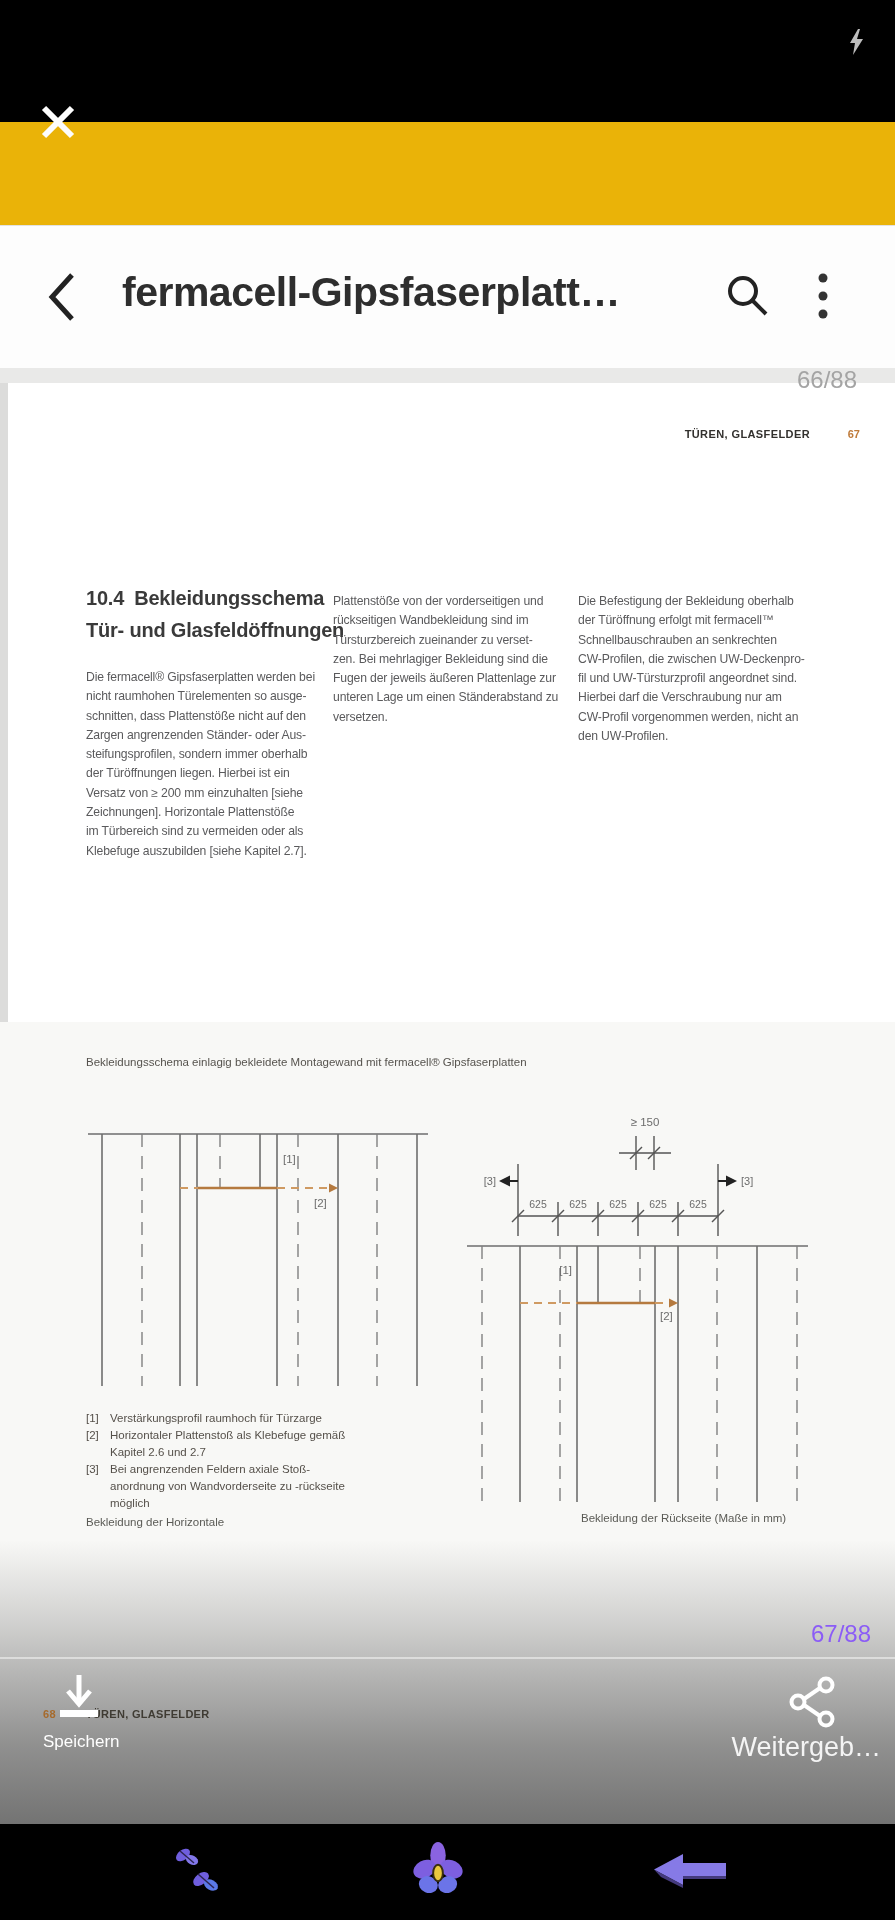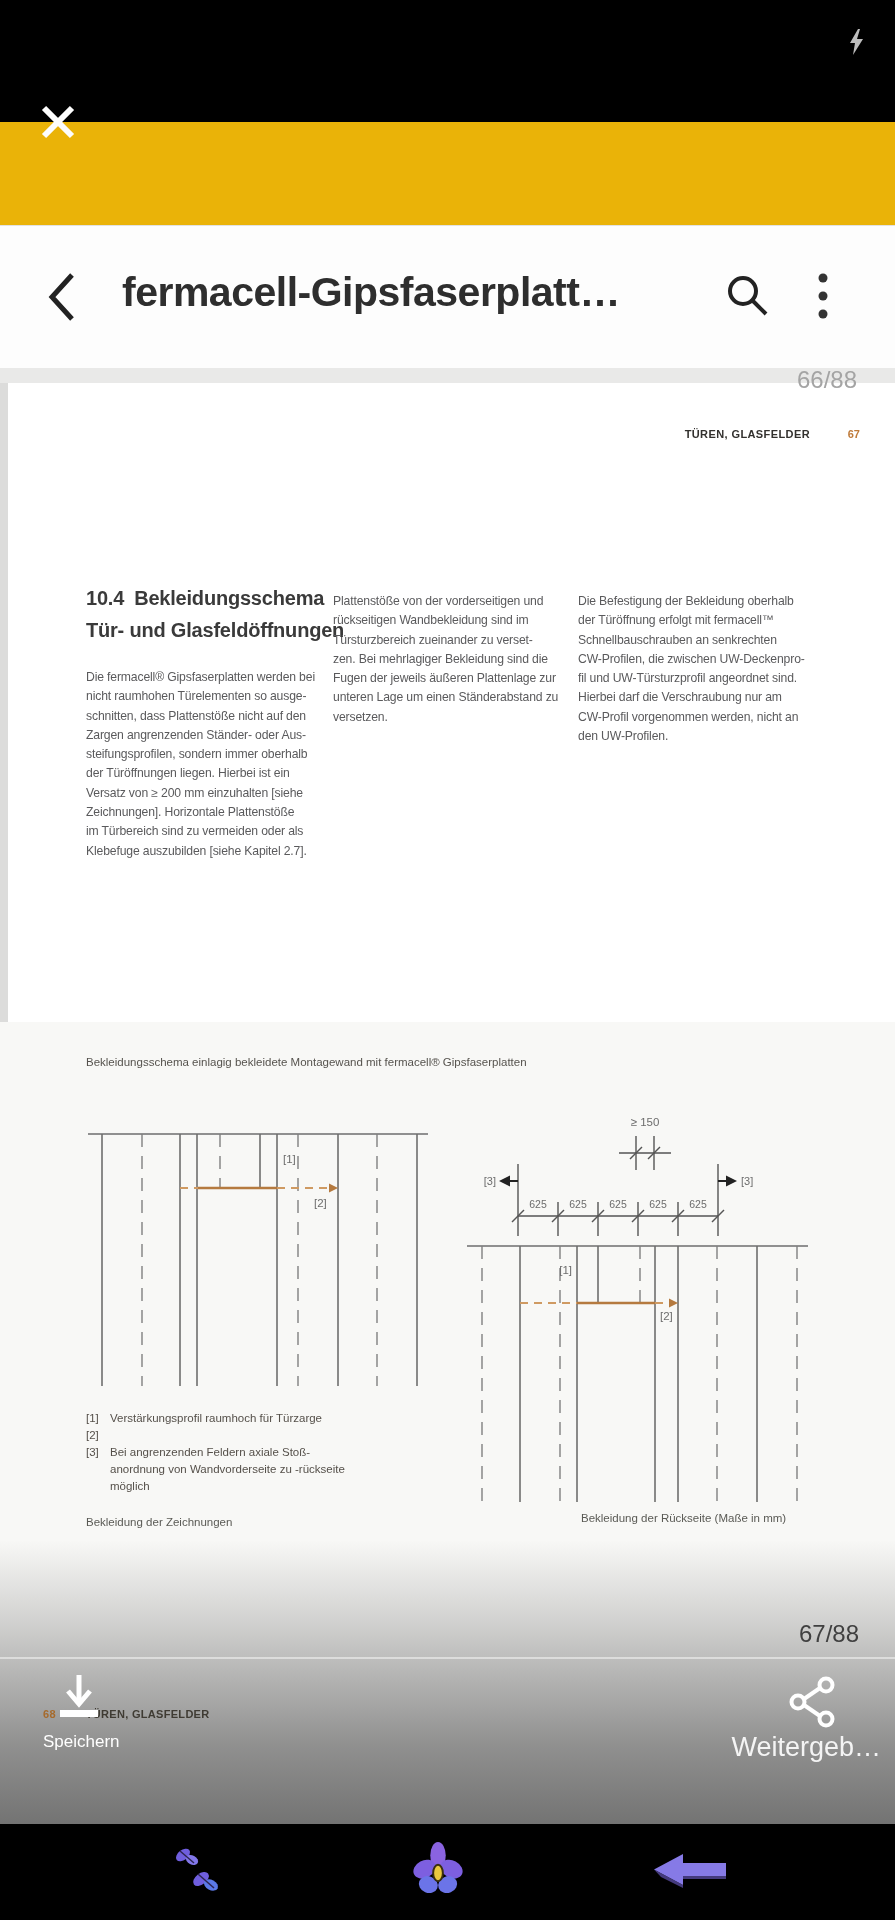--- a/index.html
+++ b/index.html
@@ -44,21 +44,21 @@
 
   .legend { position:absolute; left:86px; top:1410px; width:330px; }
   .legend-row { display:flex; font-size:11.5px; line-height:17px; color:#55504a; }
   .legend-key { width:24px; flex:0 0 24px; }
   .legend-text { white-space:pre-line; }
 
   .front-caption { position:absolute; left:86px; top:1516px; font-size:11.5px; color:#5a5a55; }
   .back-caption  { position:absolute; left:581px; top:1512px; font-size:11.5px; color:#5a5a55; }
 
   
-  .page-ind-bottom { position:absolute; right:36px; top:1620px; font-size:24px; color:#404040; z-index:22; }
+  .page-ind-bottom { position:absolute; right:24px; top:1620px; font-size:24px; color:#8b5cf6; z-index:22; }
   .bottom-overlay { position:absolute; left:0; top:1540px; width:895px; height:284px; z-index:20;
      background:linear-gradient(180deg, rgba(120,120,120,0) 0%, rgba(112,112,112,0.28) 28%, rgba(104,104,104,0.45) 46%, rgba(95,95,95,0.68) 72%, rgba(86,86,86,0.82) 100%); }
   .overlay-line { position:absolute; left:0; top:117px; width:895px; height:2px; background:rgba(252,252,252,0.5); }
   .doc-footer { position:absolute; left:43px; top:1708px; z-index:21; font-size:11px; font-weight:bold; letter-spacing:0.3px; color:#3f3b33; }
   .doc-footer .fp { color:#a66a2c; margin-right:30px; }
   .save-icon  { position:absolute; left:57px; top:1672px; z-index:23; }
   .save-label { position:absolute; left:43px; top:1732px; z-index:23; font-size:17px; font-weight:500; color:#fff; }
   .share-icon { position:absolute; left:788px; top:1676px; z-index:23; }
   .share-label { position:absolute; right:14px; top:1732px; z-index:23; font-size:27px; font-weight:500; color:#f4f4f4; }
 
@@ -232,30 +232,32 @@
     <text x="195" y="214" font-size="11.5" fill="#6d6d6d">[2]</text>
   </svg>
 
   <div class="legend">
     <div class="legend-row">
       <span class="legend-key">[1]</span>
       <span class="legend-text">Verstärkungsprofil raumhoch für Türzarge</span>
     </div>
     <div class="legend-row">
       <span class="legend-key">[2]</span>
+      <span class="legend-text">Horizontaler Plattenstoß als Klebefuge gemäß
+Kapitel 2.6 und 2.7</span>
     </div>
     <div class="legend-row">
       <span class="legend-key">[3]</span>
       <span class="legend-text">Bei angrenzenden Feldern axiale Stoß-
 anordnung von Wandvorderseite zu -rückseite
 möglich</span>
     </div>
   </div>
 
-  <div class="front-caption">Bekleidung der Zeichnungen</div>
+  <div class="front-caption">Bekleidung der Horizontale</div>
   <div class="back-caption">Bekleidung der Rückseite (Maße in mm)</div>
 
   <div class="page-ind-bottom">67/88</div>
   <div class="bottom-overlay">
     <div class="overlay-line"></div>
   </div>
 
   <div class="doc-footer">
     <span class="fp">68</span><span>TÜREN, GLASFELDER</span>
   </div>

